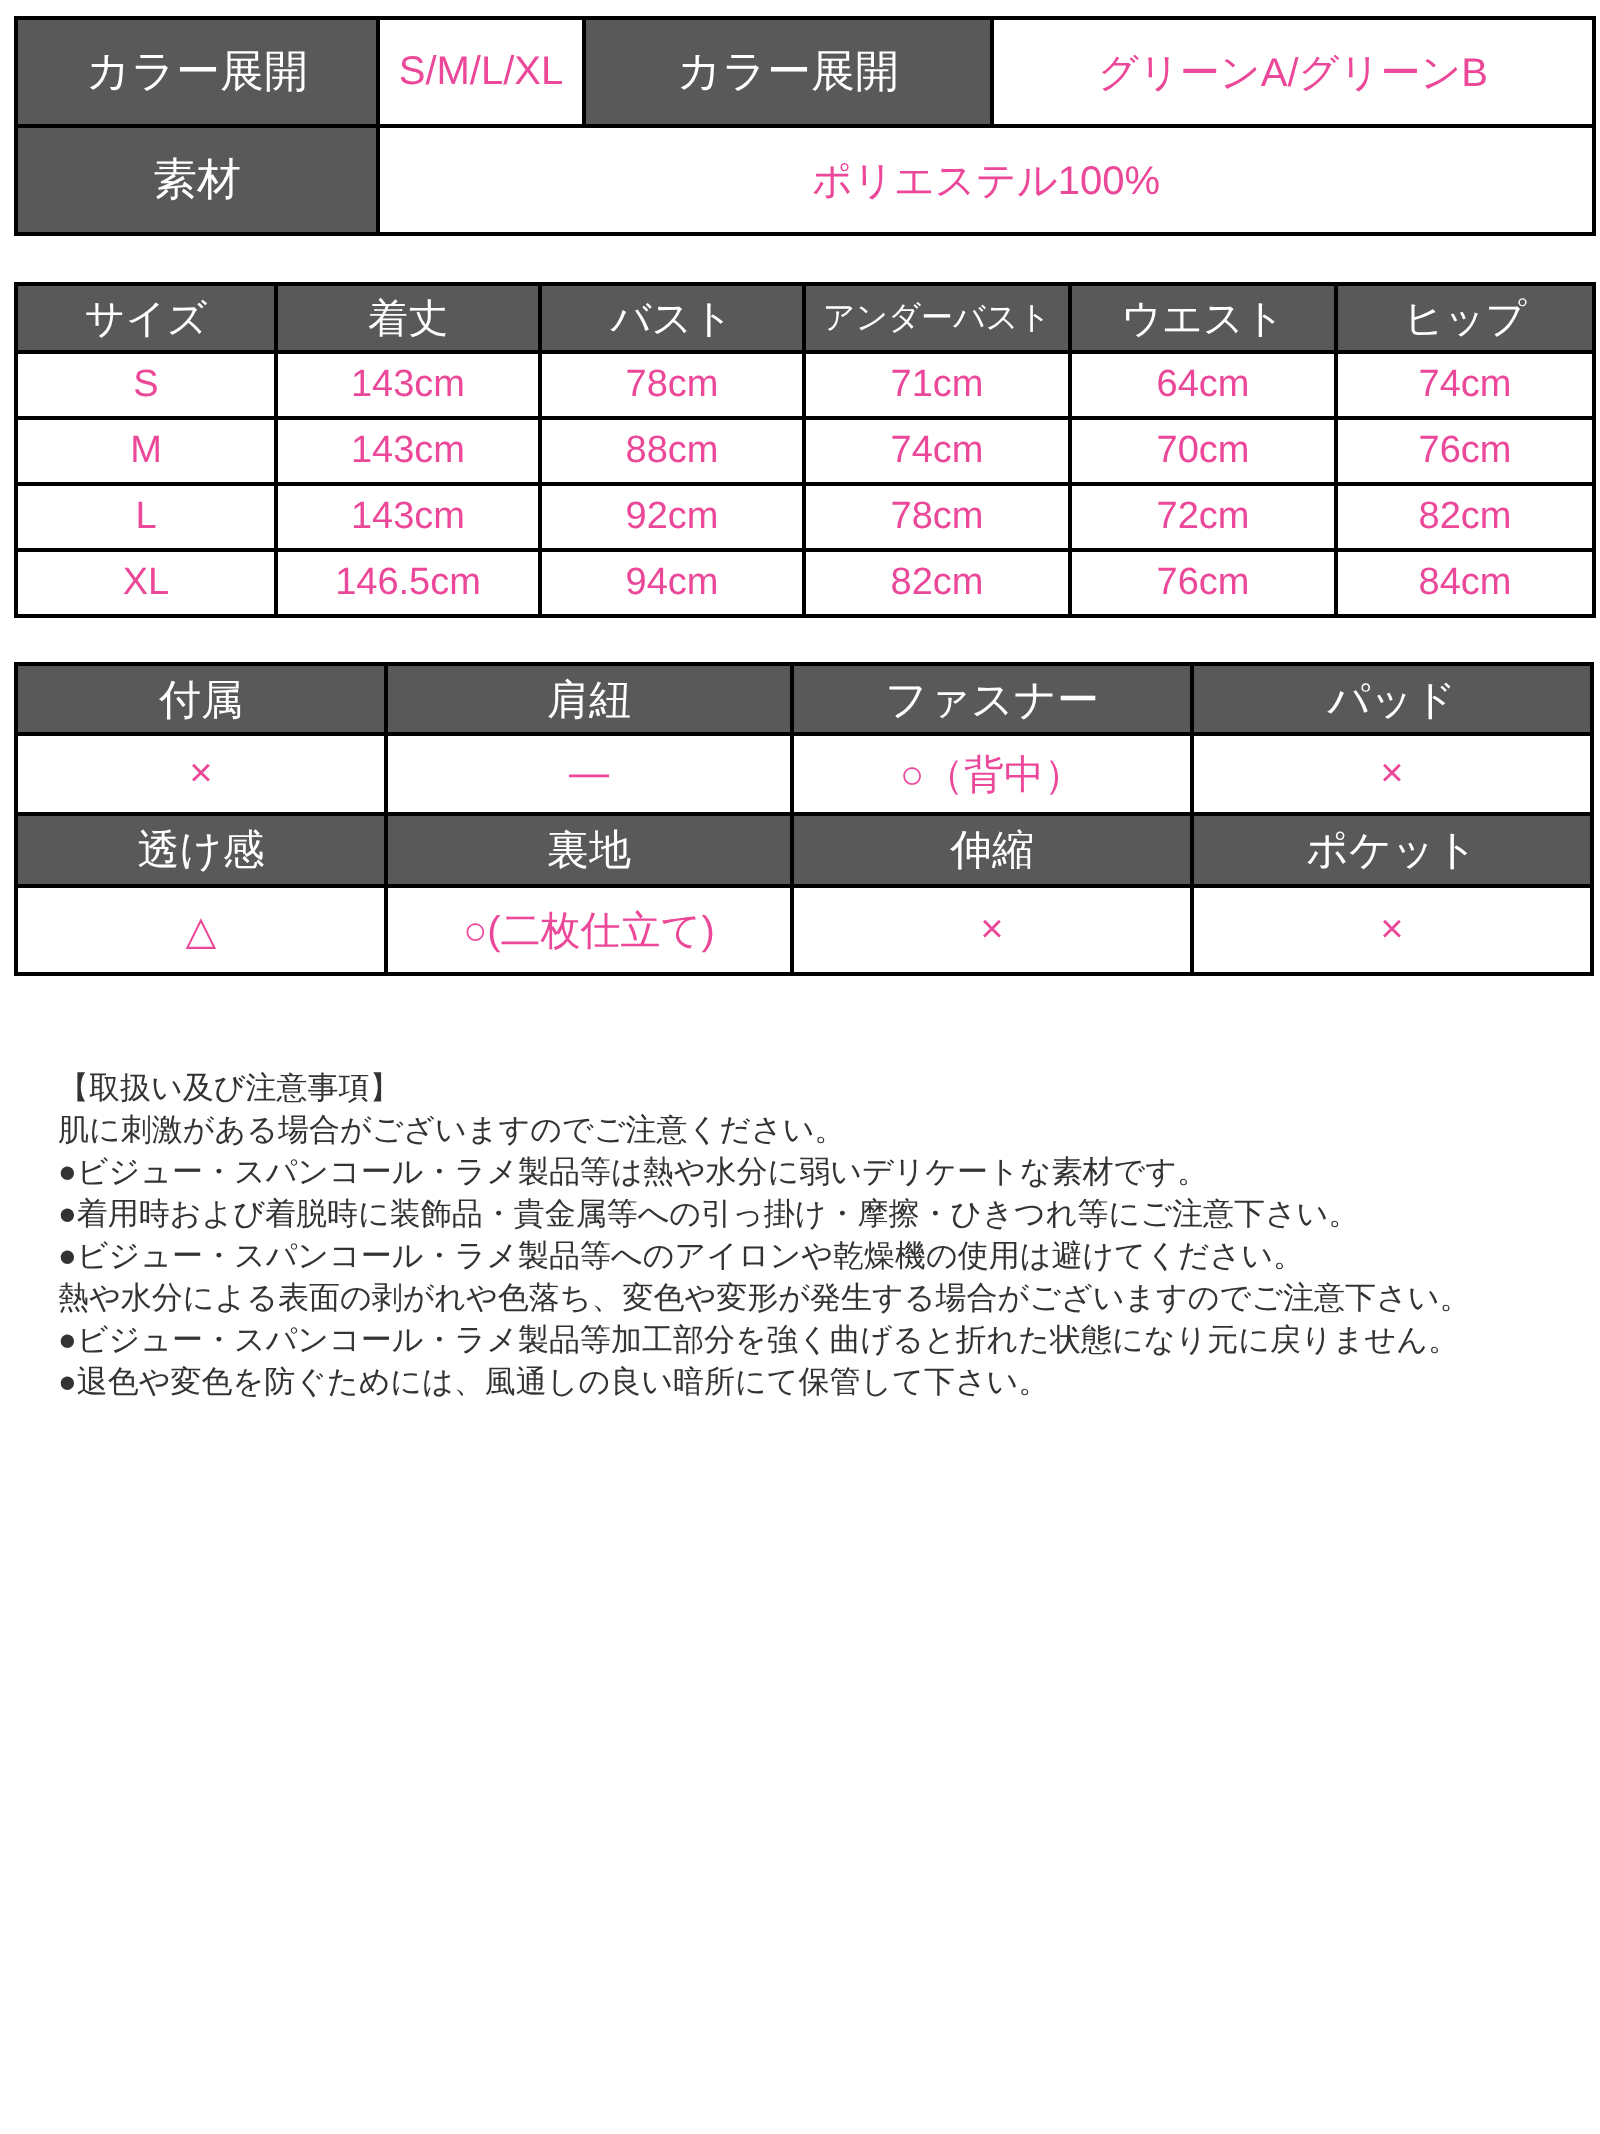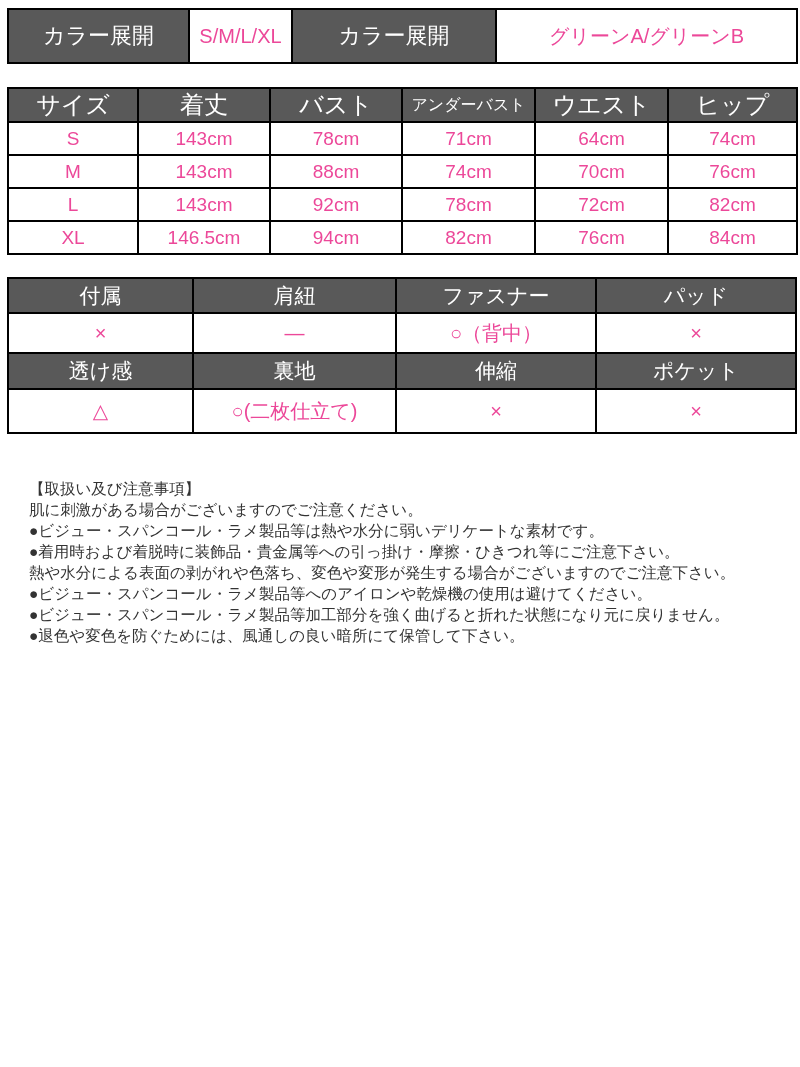--- a/index.html
+++ b/index.html
@@ -31,59 +31,62 @@
     color: #ec4899;
   }
 
   
   #info-table { margin: 8px 0 0 7px; width: 789px; }
   #info-table th, #info-table td { height: 54px; font-size: 22px; }
   #info-table td { font-size: 20px; }
 
   
   #size-table { margin: 23px 0 0 7px; width: 789px; }
-  #size-table th { height: 34px; font-size: 24px; }
+  #size-table th { height: 34px; font-size: 20px; }
   #size-table td { height: 33px; font-size: 19px; }
   #size-table th.narrow { font-size: 16px; text-align: center; }
 
   
   #spec-table { margin: 22px 0 0 7px; width: 788px; }
   #spec-table th { font-size: 21px; }
   #spec-table td { font-size: 20px; }
   #spec-table tr.hrow1 th { height: 35px; }
   #spec-table tr.vrow1 td { height: 40px; }
   #spec-table tr.hrow2 th { height: 36px; }
   #spec-table tr.vrow2 td { height: 44px; }
 
   
   #notes {
     margin: 46px 0 0 29px;
     color: #333333;
     font-size: 15.5px;
     line-height: 21px;
-    font-family: Liberation Mono, monospace;
   }
   #notes .line { white-space: nowrap; }
 </style>
 </head>
 <body>
 
 <table id="info-table">
   <colgroup>
     <col style="width:181px">
       <col style="width:103px">
       <col style="width:204px">
       <col style="width:301px">
   </colgroup>
   <tbody>
       <tr>
     <th>カラー展開</th>
     <td>S/M/L/XL</td>
     <th>カラー展開</th>
     <td>グリーンA/グリーンB</td>
+  </tr>
+  <tr>
+    <th>素材</th>
+    <td colspan="3">ポリエステル100%</td>
   </tr>
 </tbody>
   </table>
 
 <table id="size-table">
   <colgroup>
     <col style="width:130px">
       <col style="width:132px">
       <col style="width:132px">
       <col style="width:133px">
@@ -167,17 +170,17 @@
     <td>×</td>
   </tr>
 </tbody>
   </table>
 
 <div id="notes">
   <div class="line">【取扱い及び注意事項】</div>
   <div class="line">肌に刺激がある場合がございますのでご注意ください。</div>
   <div class="line">●ビジュー・スパンコール・ラメ製品等は熱や水分に弱いデリケートな素材です。</div>
   <div class="line">●着用時および着脱時に装飾品・貴金属等への引っ掛け・摩擦・ひきつれ等にご注意下さい。</div>
+  <div class="line">●ビジュー・スパンコール・ラメ製品等へのアイロンや乾燥機の使用は避けてください。</div>
   <div class="line">熱や水分による表面の剥がれや色落ち、変色や変形が発生する場合がございますのでご注意下さい。</div>
-  <div class="line">●ビジュー・スパンコール・ラメ製品等へのアイロンや乾燥機の使用は避けてください。</div>
   <div class="line">●ビジュー・スパンコール・ラメ製品等加工部分を強く曲げると折れた状態になり元に戻りません。</div>
   <div class="line">●退色や変色を防ぐためには、風通しの良い暗所にて保管して下さい。</div>
 </div>
 
 </body></html>

